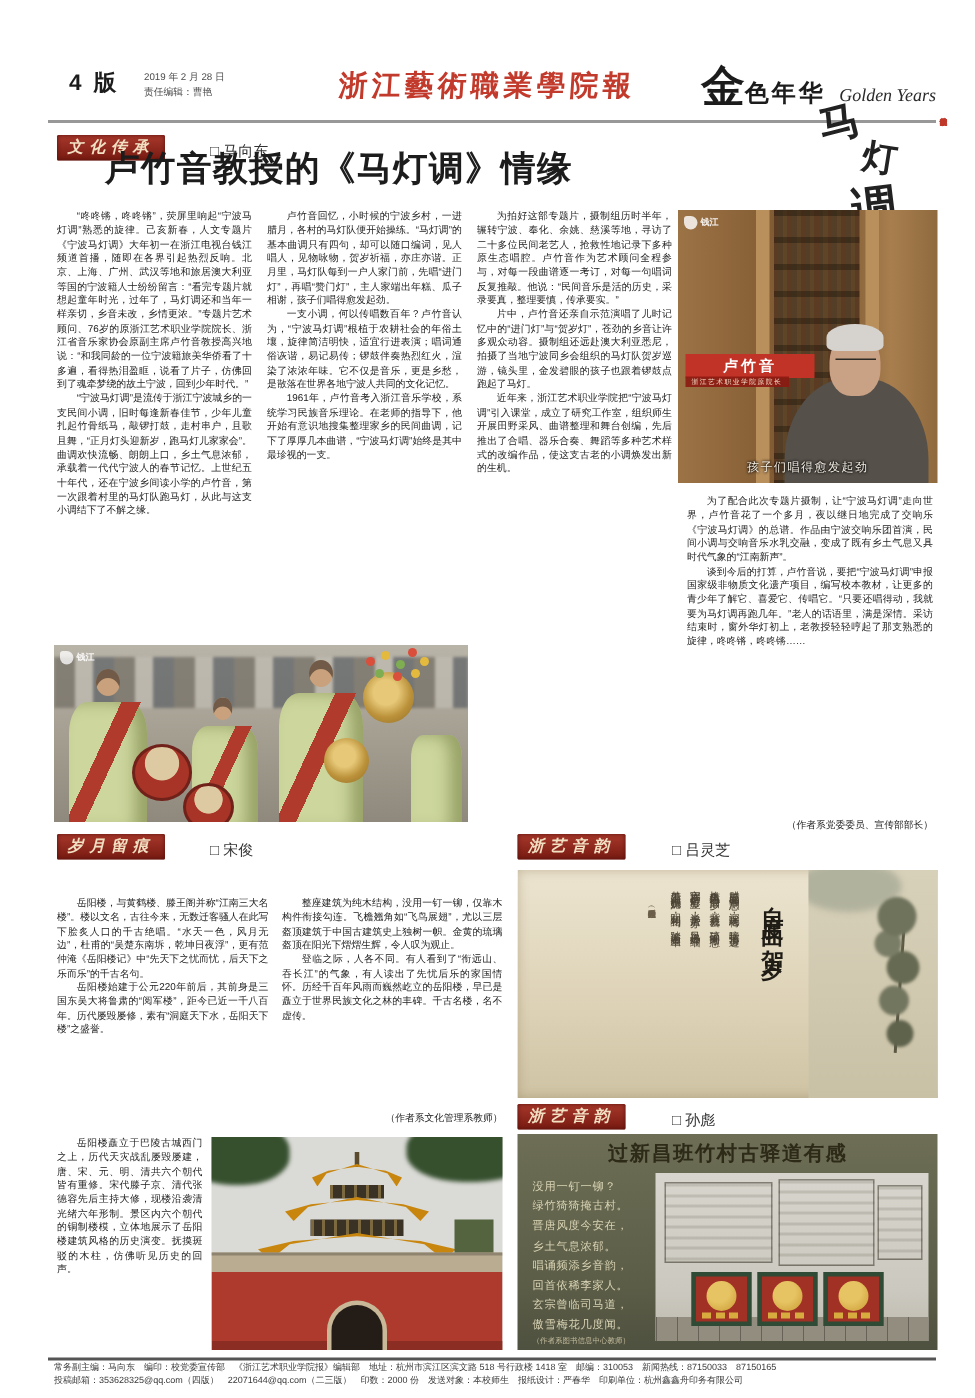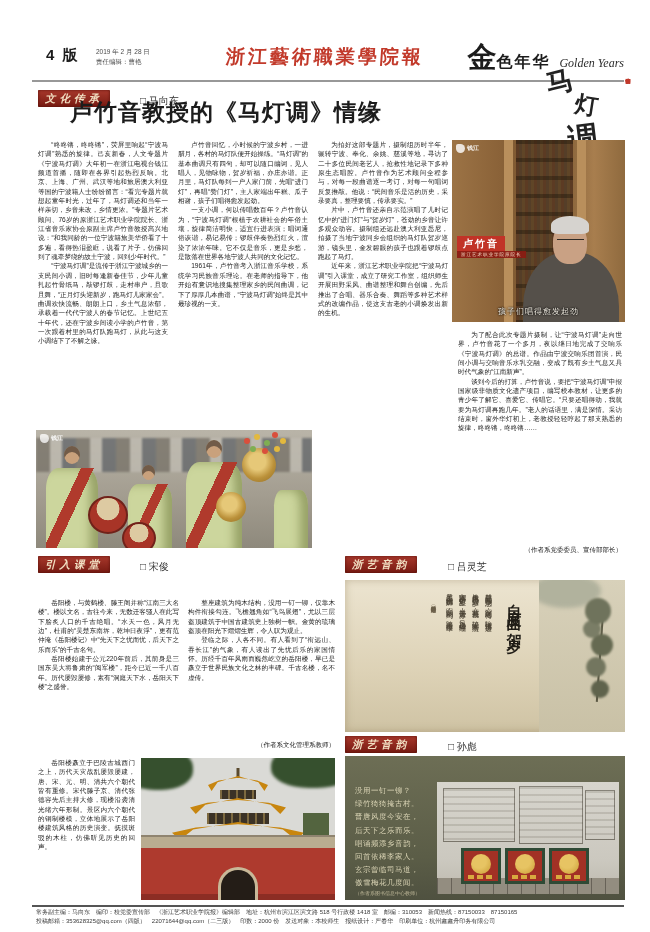--- a/index.html
+++ b/index.html
@@ -53,21 +53,21 @@
   .p1-head{position:absolute;right:38px;bottom:58px;width:34px;height:42px;
       background:#c9a184;border-radius:46% 46% 42% 42%;}
   .p1-hair{position:absolute;right:36px;bottom:88px;width:38px;height:18px;
       background:#d6d3cf;border-radius:50% 50% 20% 20%;}
   .p1-glasses{position:absolute;right:41px;bottom:74px;width:27px;height:8px;
       border-top:1.5px solid #2e2a26;}
   .p1-logo{position:absolute;left:4px;top:4px;color:#fff;font-size:6px;font-weight:bold;
       opacity:.9;display:flex;align-items:center;gap:2px;}
   .p1-logo .glyph{width:9px;height:9px;background:rgba(255,255,255,.9);border-radius:2px 50% 50% 50%;}
   .p1-label{position:absolute;left:5px;top:53%;background:#c13327;color:#fff;font-size:10px;
-      font-weight:bold;letter-spacing:2px;padding:1px 6px;}
+      font-weight:bold;letter-spacing:2px;padding:1px 25px;}
   .p1-sub{position:absolute;left:5px;top:calc(53% + 15px);background:rgba(140,25,18,.9);
       color:#f7ddc9;font-size:4.5px;padding:1px 4px;letter-spacing:1px;}
   .p1-cap{position:absolute;left:0;right:0;bottom:5px;text-align:center;color:#f4efe4;
       font-size:8px;letter-spacing:1px;text-shadow:0 0 2px #000,0 0 2px #000;}
   
   .photo2{left:36px;top:430px;width:276px;height:118px;overflow:hidden;
       background:linear-gradient(180deg,#b9b4a8 0%,#a39d90 55%,#8e897c 100%);}
   .p2-crowd{position:absolute;left:0;top:8px;width:100%;height:34px;filter:blur(1.2px);
       background:repeating-linear-gradient(90deg,rgba(120,115,105,.8) 0 14px,rgba(190,186,176,.8) 14px 26px,rgba(90,95,100,.7) 26px 40px);}
   .p2-fig{position:absolute;bottom:-6px;width:52px;height:86px;background:#ccd69d;
@@ -232,21 +232,21 @@
     <div class="p2-drum" style="left:86px;bottom:-6px;width:30px;height:28px;"></div>
     <div class="p2-gong" style="right:66px;bottom:26px;width:30px;height:30px;"></div>
     <div class="p2-gong" style="right:36px;top:18px;width:34px;height:34px;"></div>
     <div class="p2-flowers" style="right:62px;top:8px;"></div>
     <div class="p2-logo">
         <span class="glyph"></span>
         <span>钱江</span>
       </div>
   </div>
 
-  <div class="abs tag" style="left:38px;top:556px;">引入课堂</div>
+  <div class="abs tag" style="left:38px;top:556px;">岁月留痕</div>
   <div class="abs author" style="left:140px;top:560px;text-align:center;">□ 宋俊</div>
   <div class="abs col" style="left:38px;top:598px;width:141px;height:148px;">
       <p>岳阳楼，与黄鹤楼、滕王阁并称“江南三大名楼”。楼以文名，古往今来，无数迁客骚人在此写下脍炙人口的千古绝唱。“水天一色，风月无边”，杜甫的“吴楚东南坼，乾坤日夜浮”，更有范仲淹《岳阳楼记》中“先天下之忧而忧，后天下之乐而乐”的千古名句。</p>
       <p>岳阳楼始建于公元220年前后，其前身是三国东吴大将鲁肃的“阅军楼”，距今已近一千八百年。历代屡毁屡修，素有“洞庭天下水，岳阳天下楼”之盛誉。</p>
     </div>
   <div class="abs col" style="left:188px;top:598px;width:147px;height:141px;">
       <p>整座建筑为纯木结构，没用一钉一铆，仅靠木构件衔接勾连。飞檐翘角如“飞鸟展翅”，尤以三层盔顶建筑于中国古建筑史上独树一帜。金黄的琉璃盔顶在阳光下熠熠生辉，令人叹为观止。</p>
       <p>登临之际，人各不同。有人看到了“衔远山、吞长江”的气象，有人读出了先忧后乐的家国情怀。历经千百年风雨而巍然屹立的岳阳楼，早已是矗立于世界民族文化之林的丰碑。千古名楼，名不虚传。</p>
     </div>
   <div class="abs attr" style="left:188px;top:741px;width:147px;">（作者系文化管理系教师）</div>
@@ -286,25 +286,26 @@
     <div class="painting">
       <div class="pt-mount"></div>
       <div class="pt-trunk"></div>
       <div class="pt-tree"></div>
     </div>
   </div>
 
   <div class="abs tag" style="left:345px;top:736px;">浙艺音韵</div>
   <div class="abs author" style="left:448px;top:740px;">□ 孙彪</div>
   <div class="abs poem2-box">
+    <div class="poem2-title">过新昌班竹村古驿道有感</div>
     <div class="poem2-lines">
         <p>没用一钉一铆？</p>
         <p>绿竹猗猗掩古村。</p>
         <p>晋唐风度今安在，</p>
-        <p>后天下之乐而乐。</p>
+        <p>乡土气息浓郁。</p>
         <p>唱诵频添乡音韵，</p>
         <p>回首依稀李家人。</p>
         <p>玄宗曾临司马道，</p>
         <p>傲雪梅花几度闻。</p>
       </div>
     <div class="poem2-note">（作者系图书信息中心教师）</div>
     <div class="photo5">
       <div class="p5-sketch" style="left:6px;top:6px;width:70px;height:52px;"></div>
       <div class="p5-sketch" style="left:82px;top:4px;width:62px;height:56px;"></div>
       <div class="p5-sketch" style="right:4px;top:8px;width:28px;height:48px;"></div>

